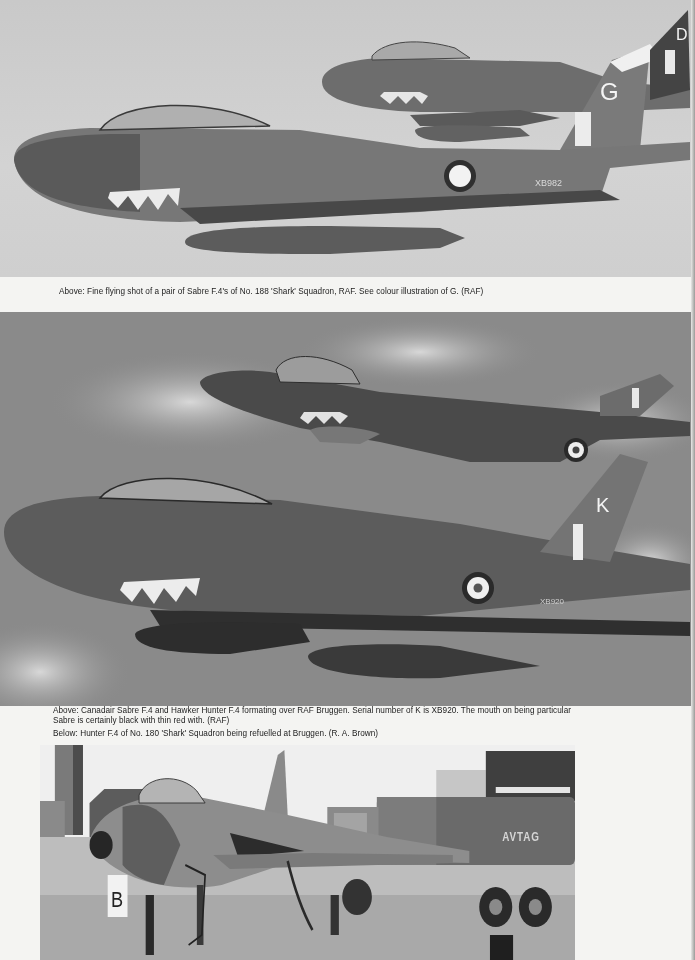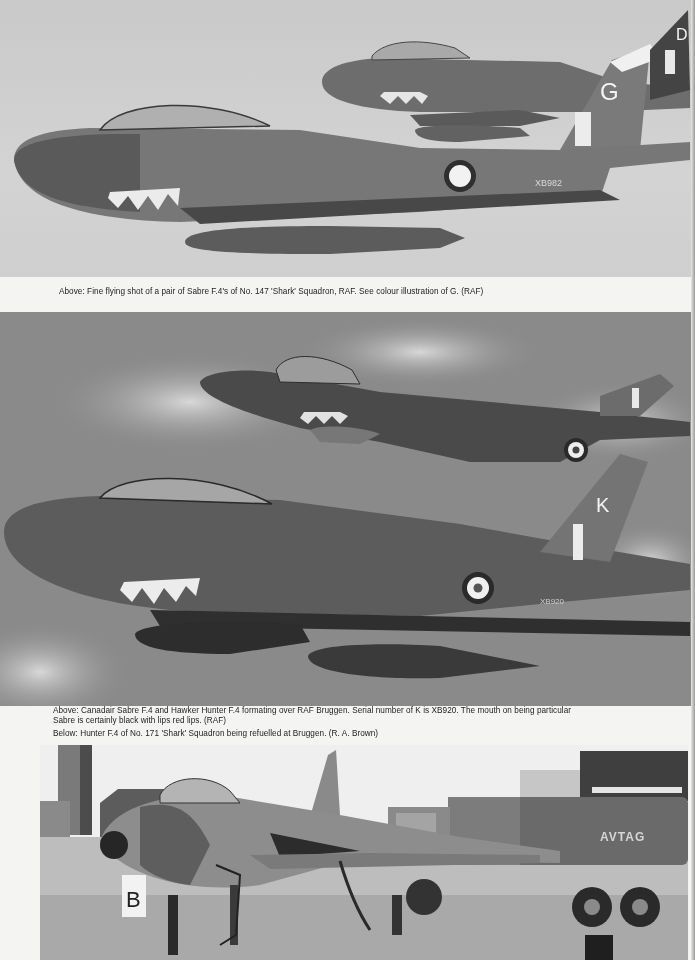--- a/index.html
+++ b/index.html
@@ -7,21 +7,21 @@
     width:695px; height:960px; overflow:hidden; position:relative;
     background:#f4f4f2;
     font-family:"Liberation Sans", sans-serif;
     color:#1a1a1a;
   }
   .photo { position:absolute; overflow:hidden; filter:grayscale(1); }
   .photo svg { display:block; width:100%; height:100%; }
 
   #photo1 { left:0; top:0; width:691px; height:277px; background:linear-gradient(180deg,#c9c9c7 0%,#d3d3d1 60%,#cfcfcd 100%); }
   #photo2 { left:0; top:312px; width:693px; height:394px; background:#8e8e8c; }
-  #photo3 { left:40px; top:745px; width:648px; height:215px; background:#86efac;text-decoration:underline; }
+  #photo3 { left:40px; top:745px; width:535px; height:215px; background:#86efac;text-decoration:underline; }
 
   .caption {
     position:absolute; font-size:8.2px; line-height:10.5px; color:#222;
     letter-spacing:0.05px; white-space:nowrap;
   }
   #cap1 { left:59px; top:287px; }
   #cap2a { left:53px; top:706px; }
   #cap2b { left:53px; top:716px; }
   #cap3 { left:53px; top:729px; }
 
@@ -58,21 +58,21 @@
       <path d="M108,198 L118,208 L128,196 L138,210 L148,196 L158,210 L168,194 L178,206 L180,188 L110,192 Z" fill="#ebebe9"></path>
       <circle cx="460" cy="176" r="16" fill="#2f2f2d"></circle>
       <circle cx="460" cy="176" r="11" fill="#f2f2f0"></circle>
       <path d="M180,208 L600,190 L620,200 L200,224 Z" fill="#484846"></path>
       <path d="M185,242 C185,230 240,226 330,226 L440,228 L465,238 L440,248 L330,254 C240,254 185,252 185,242 Z" fill="#5c5c5a"></path>
       <text x="535" y="186" font-size="9" fill="#dadad8" font-family="Liberation Sans, sans-serif">XB982</text>
     </g>
   </svg>
 </div>
 
-<div class="caption" id="cap1">Above: Fine flying shot of a pair of Sabre F.4's of No. 147 'Shark' Squadron, RAF. See colour illustration of G. (RAF)</div>
+<div class="caption" id="cap1">Above: Fine flying shot of a pair of Sabre F.4's of No. 188 'Shark' Squadron, RAF. See colour illustration of G. (RAF)</div>
 
 <div class="photo" id="photo2">
   <svg viewBox="0 0 693 394" preserveAspectRatio="none">
     <defs>
       <radialGradient id="cloud" cx="50%" cy="50%" r="50%">
         <stop offset="0%" stop-color="#d8d8d6"></stop>
         <stop offset="100%" stop-color="#8e8e8c" stop-opacity="0"></stop>
       </radialGradient>
     </defs>
     <rect width="693" height="394" fill="#8a8a88"></rect>
@@ -106,22 +106,22 @@
       <rect x="573" y="212" width="10" height="36" fill="#ececea"></rect>
       <path d="M150,298 L690,310 L690,324 L160,314 Z" fill="#2f2f2d"></path>
       <path d="M135,322 C140,310 220,308 300,312 L310,330 L230,342 C170,342 135,336 135,322 Z" fill="#2d2d2b"></path>
       <path d="M308,344 C312,332 380,330 440,334 L540,354 L440,366 C370,368 308,360 308,344 Z" fill="#3a3a38"></path>
       <text x="540" y="292" font-size="8" fill="#cfcfcd" font-family="Liberation Sans, sans-serif">XB920</text>
     </g>
   </svg>
 </div>
 
 <div class="caption" id="cap2a">Above: Canadair Sabre F.4 and Hawker Hunter F.4 formating over RAF Bruggen.  Serial number of K is XB920. The mouth on being particular</div>
-<div class="caption" id="cap2b">Sabre is certainly black with lips red lips. (RAF)</div>
-<div class="caption" id="cap3">Below: Hunter F.4 of No. 171 'Shark' Squadron being refuelled at Bruggen. (R. A. Brown)</div>
+<div class="caption" id="cap2b">Sabre is certainly black with thin red with. (RAF)</div>
+<div class="caption" id="cap3">Below: Hunter F.4 of No. 180 'Shark' Squadron being refuelled at Bruggen. (R. A. Brown)</div>
 
 <div class="photo" id="photo3">
   <svg viewBox="0 0 648 215" preserveAspectRatio="none">
     <rect width="648" height="215" fill="#efefed"></rect>
 
     <rect y="92" width="648" height="123" fill="#bdbdbb"></rect>
     <rect y="150" width="648" height="65" fill="#a9a9a7"></rect>
 
     <rect x="18" y="0" width="34" height="90" fill="#7a7a78"></rect>
     <rect x="40" y="0" width="12" height="90" fill="#4c4c4a"></rect>

